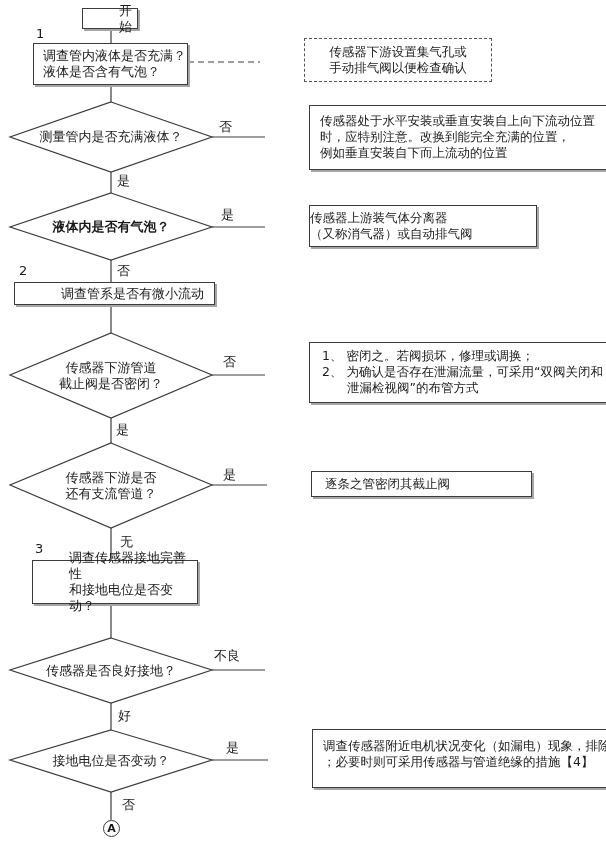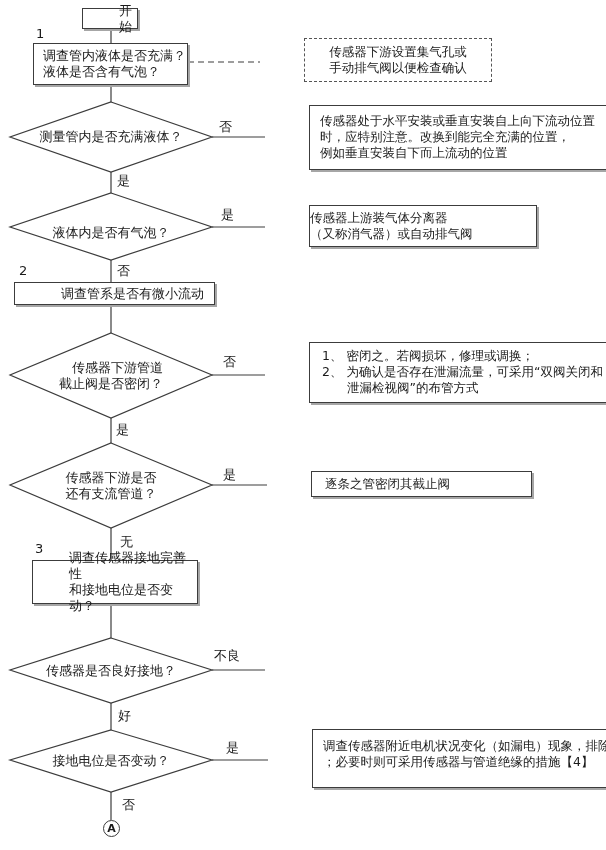--- a/index.html
+++ b/index.html
@@ -20,21 +20,21 @@
   .dashed {
     border:1px dashed #555; box-shadow:none;
     align-items:center; justify-content:center; text-align:left;
   }
   .txt { white-space:pre-line; }
   .note { font-size:12.5px; line-height:16px;margin-left:44px; }
   .dlabel {
     position:absolute; display:flex; align-items:center; justify-content:center;
     text-align:left; font-size:13px; line-height:16px; z-index:3;
   }
-  .dlabel .txt { text-align:right; }
+  .dlabel .txt { text-align:center; }
   .edge-label { position:absolute; font-size:13px; line-height:15px; z-index:3; background:transparent; }
   .sec-num { position:absolute; font-size:13px; z-index:3; }
   .terminal-circle {
     position:absolute; width:17px; height:17px; box-sizing:border-box;
     border:1.4px solid #3c3c3c; border-radius:50%;
     display:flex; align-items:center; justify-content:center;
     font-size:11px; font-weight:bold; background:#fff; z-index:3;
   }
 </style>
 </head>
@@ -92,21 +92,21 @@
   </div>
 
   <div class="box vcenter hcenter" style="left:32px;top:560px;width:166px;height:44px;">
     <span class="txt">调查传感器接地完善性
 和接地电位是否变动？</span>
   </div>
 
   <div class="dlabel" style="left:10px;top:102px;width:202px;height:70px;">
     <span class="txt">测量管内是否充满液体？</span>
   </div>
-  <div class="dlabel" style="left:10px;top:199px;width:202px;height:67px;">
+  <div class="dlabel" style="left:10px;top:193px;width:202px;height:67px;font-weight:bold;">
     <span class="txt">液体内是否有气泡？</span>
   </div>
   <div class="dlabel" style="left:10px;top:333px;width:202px;height:85px;">
     <span class="txt">传感器下游管道
 截止阀是否密闭？</span>
   </div>
   <div class="dlabel" style="left:10px;top:443px;width:202px;height:85px;">
     <span class="txt">传感器下游是否
 还有支流管道？</span>
   </div>

